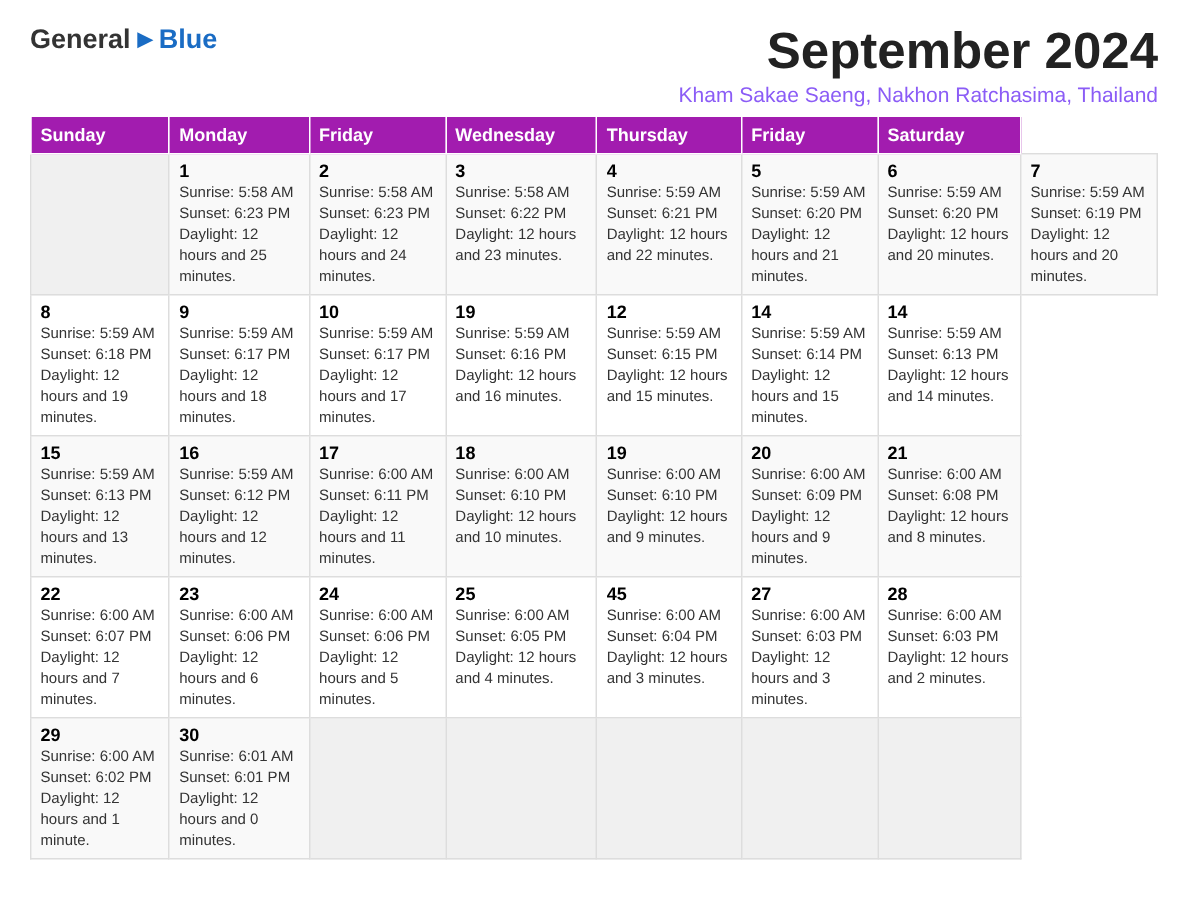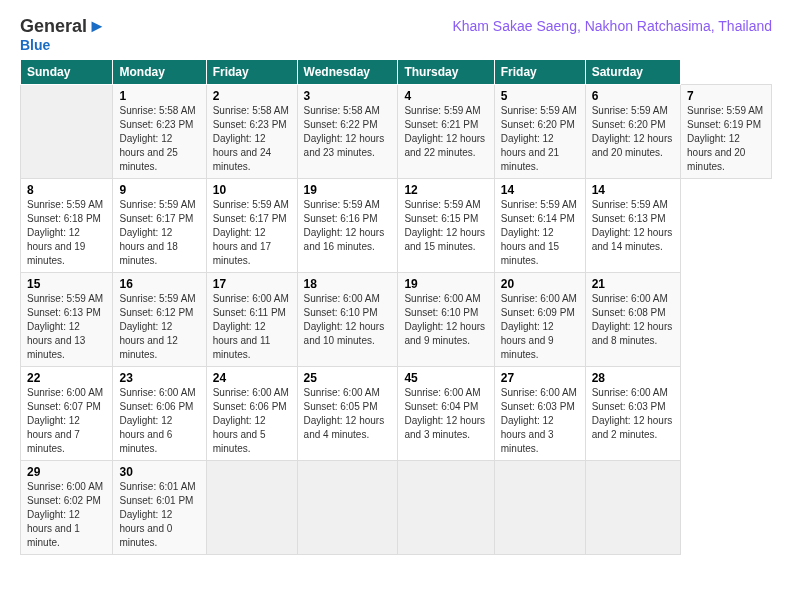--- a/index.html
+++ b/index.html
@@ -15,34 +15,33 @@
       padding: 16px 20px 10px 20px;
     }
     .header {
       display: flex;
       align-items: flex-start;
       justify-content: space-between;
       margin-bottom: 6px;
     }
     .logo {
       display: flex;
-      flex-direction: column;
-      align-items: flex-start;
+      align-items: center;
     }
     .logo-text {
       display: flex;
       align-items: center;
     }
     .logo-general {
       font-size: 18px;
       font-weight: bold;
       color: #333;
     }
     .logo-blue {
-      font-size: 14px;
+      font-size: 18px;
       font-weight: bold;
       color: #1a6cc4;
     }
     .title-area {
       text-align: right;
     }
     .month-title {
       font-size: 34px;
       font-weight: bold;
       color: #222;
@@ -52,21 +51,21 @@
       font-size: 14px;
       color: #8b5cf6;
       margin-top: 2px;
     }
     .calendar {
       width: 100%;
       border-collapse: collapse;
       font-size: 10.5px;
     }
     .calendar thead tr th {
-      background-color: #0f766e;
+      background-color: #a21caf;
       color: #fff;
       font-weight: bold;
       font-size: 12px;
       text-align: left;
       padding: 5px 6px;
       border: 1px solid #fff;
       margin-top: 20px;
     }
     .calendar tbody tr td {
       vertical-align: top;
@@ -104,20 +103,21 @@
 <div class="page">
   <div class="header">
     <div class="logo">
       <div class="logo-text">
         <span class="logo-general">General</span>
         <span style="font-size:18px; color:#1a6cc4; margin-left:1px;">►</span>
       </div>
       <span class="logo-blue">Blue</span>
     </div>
     <div class="title-area">
+      <div class="month-title">September 2024</div>
       <div class="location">Kham Sakae Saeng, Nakhon Ratchasima, Thailand</div>
     </div>
   </div>
 
   <table class="calendar">
     <thead>
       <tr>
 
       <th>Sunday</th>
           <th>Monday</th>

